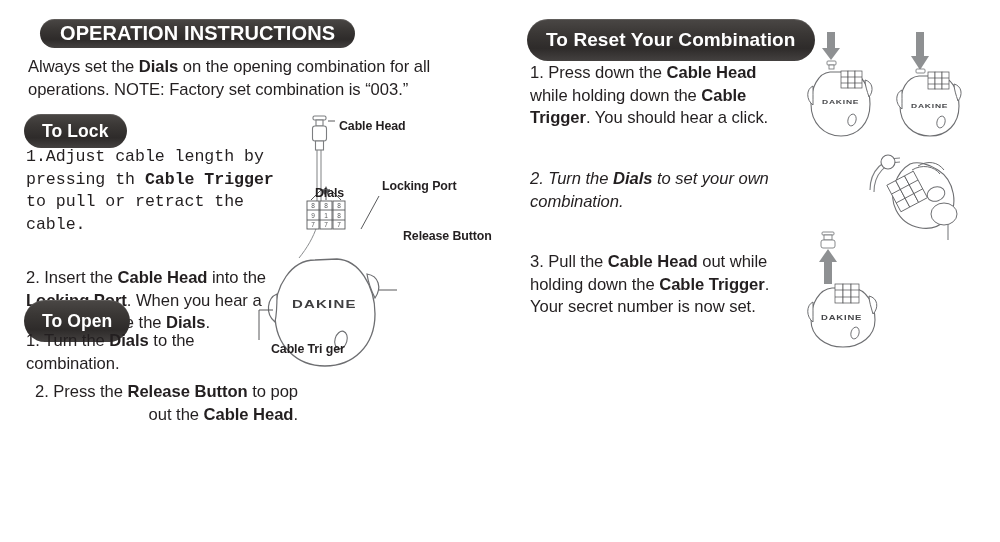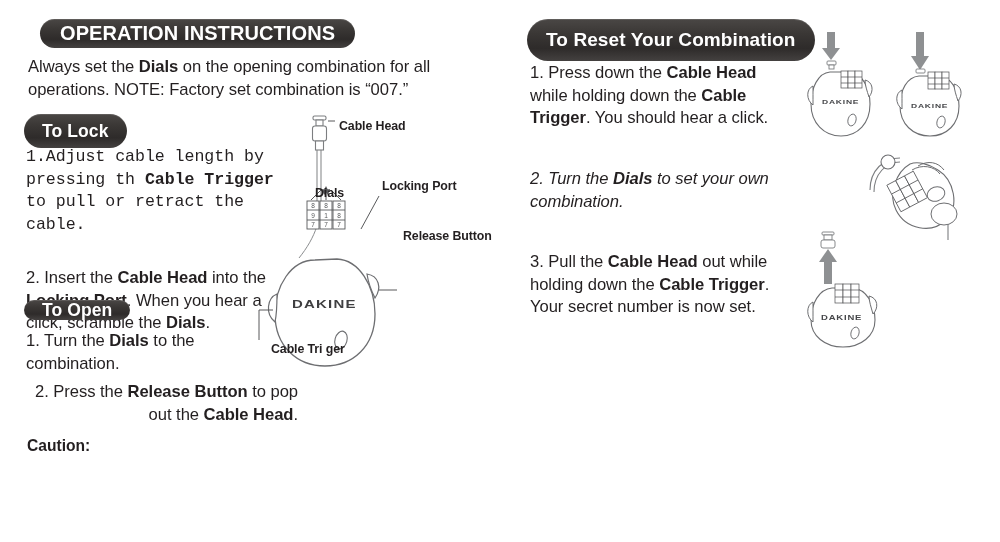--- a/index.html
+++ b/index.html
@@ -38,21 +38,21 @@
     font-size: 20px;
   }
   #pill-tolock {
     left: 24px; top: 114px;
     height: 34px;
     padding: 0 18px;
     font-size: 17.5px;
   }
   #pill-toopen {
     left: 24px; top: 300px;
-    height: 20px;
+    height: 42px;
     padding: 0 18px;
     font-size: 17.5px;
   }
   #pill-toreset {
     left: 527px; top: 19px;
     height: 42px;
     padding: 0 19px;
     font-size: 19px;
   }
 
@@ -120,36 +120,35 @@
   #illus-turn-dials  { left: 866px; top: 148px; width: 110px; height: 95px; }
   #illus-pull-out    { left: 806px; top: 232px; width: 80px;  height: 115px; }
 
   svg { display: block; overflow: visible; }
 </style>
 </head>
 <body>
 
 <div class="pill" id="pill-operation">OPERATION INSTRUCTIONS</div>
 
-<div class="para" id="intro-para"><span>Always set the </span><b>Dials</b><span> on the opening combination for all operations. NOTE: Factory set combination is “007.”</span></div>
+<div class="para" id="intro-para"><span>Always set the </span><b>Dials</b><span> on the opening combination for all operations. NOTE: Factory set combination is “003.”</span></div>
 
 <div class="pill" id="pill-tolock">To Lock</div>
 
 <div class="para" id="lock-step-1"><span>1.Adjust cable length by pressing th </span><b>Cable Trigger</b><span> to pull or retract the cable.</span></div>
 
 <div class="para" id="lock-step-2"><span>2. Insert the </span><b>Cable Head</b><span> into the </span><b>Locking Port</b><span>. When you hear a click, scramble the </span><b>Dials</b><span>.</span></div>
 
 <div class="pill" id="pill-toopen">To Open</div>
 
 <div class="para" id="open-step-1"><span>1. Turn the </span><b>Dials</b><span> to the combination.</span></div>
 
 <div class="para" id="open-step-2"><span>2. Press the </span><b>Release Button</b><span> to pop out the </span><b>Cable Head</b><span>.</span></div>
 
 <div id="caution-block">
-  <span id="caution-title">Caution:</span>
 </div>
 
 <div id="diagram-main">
   <svg width="250" height="260" viewBox="0 0 250 260" aria-hidden="true">
 
     <g stroke="#8a8c8e" fill="none" stroke-width="1">
       <path d="M62 32 L62 118" stroke-width="1.1"></path>
       <path d="M66 32 L66 118" stroke-width="1.1"></path>
       <path d="M62 118 C 58 130, 52 140, 44 150"></path>
     </g>

